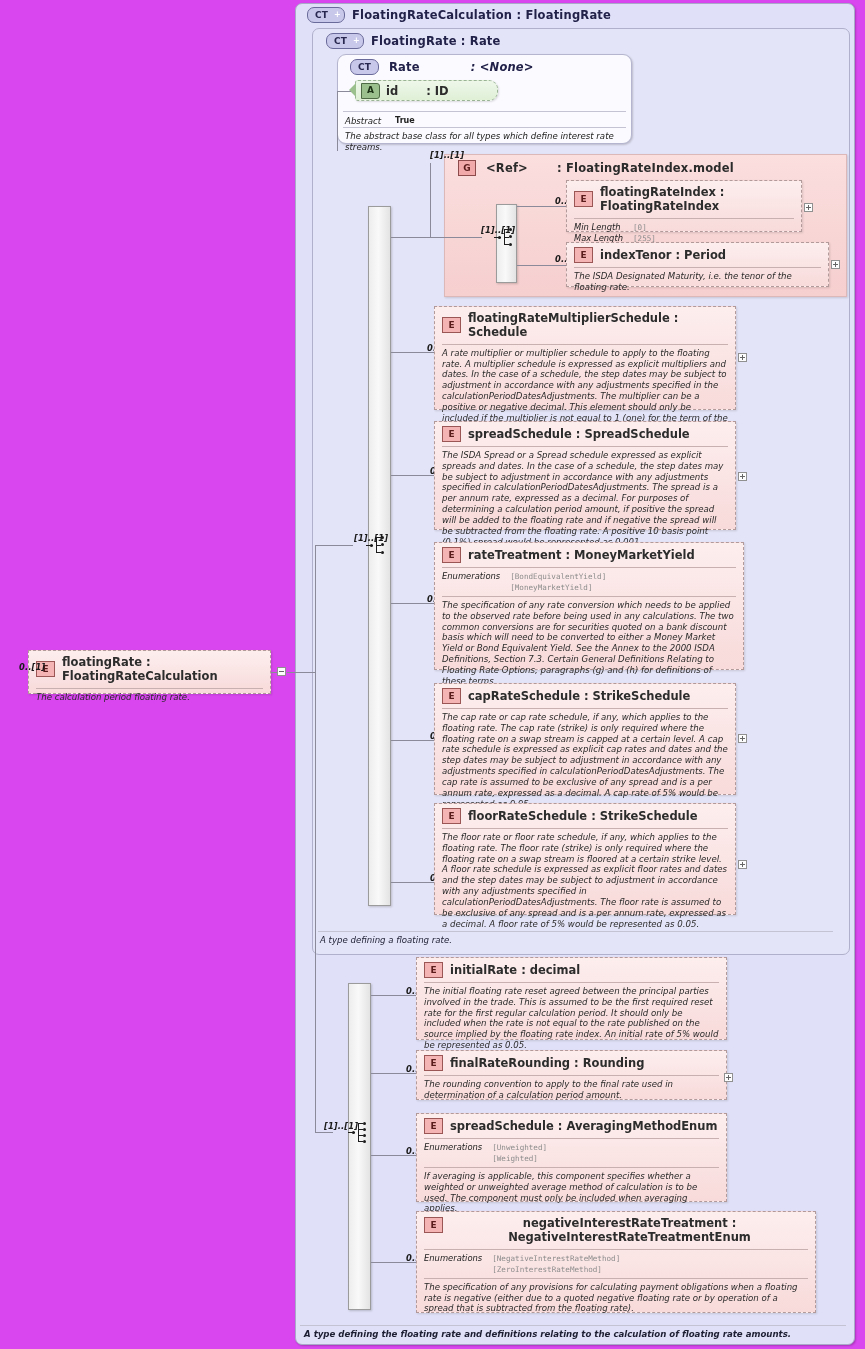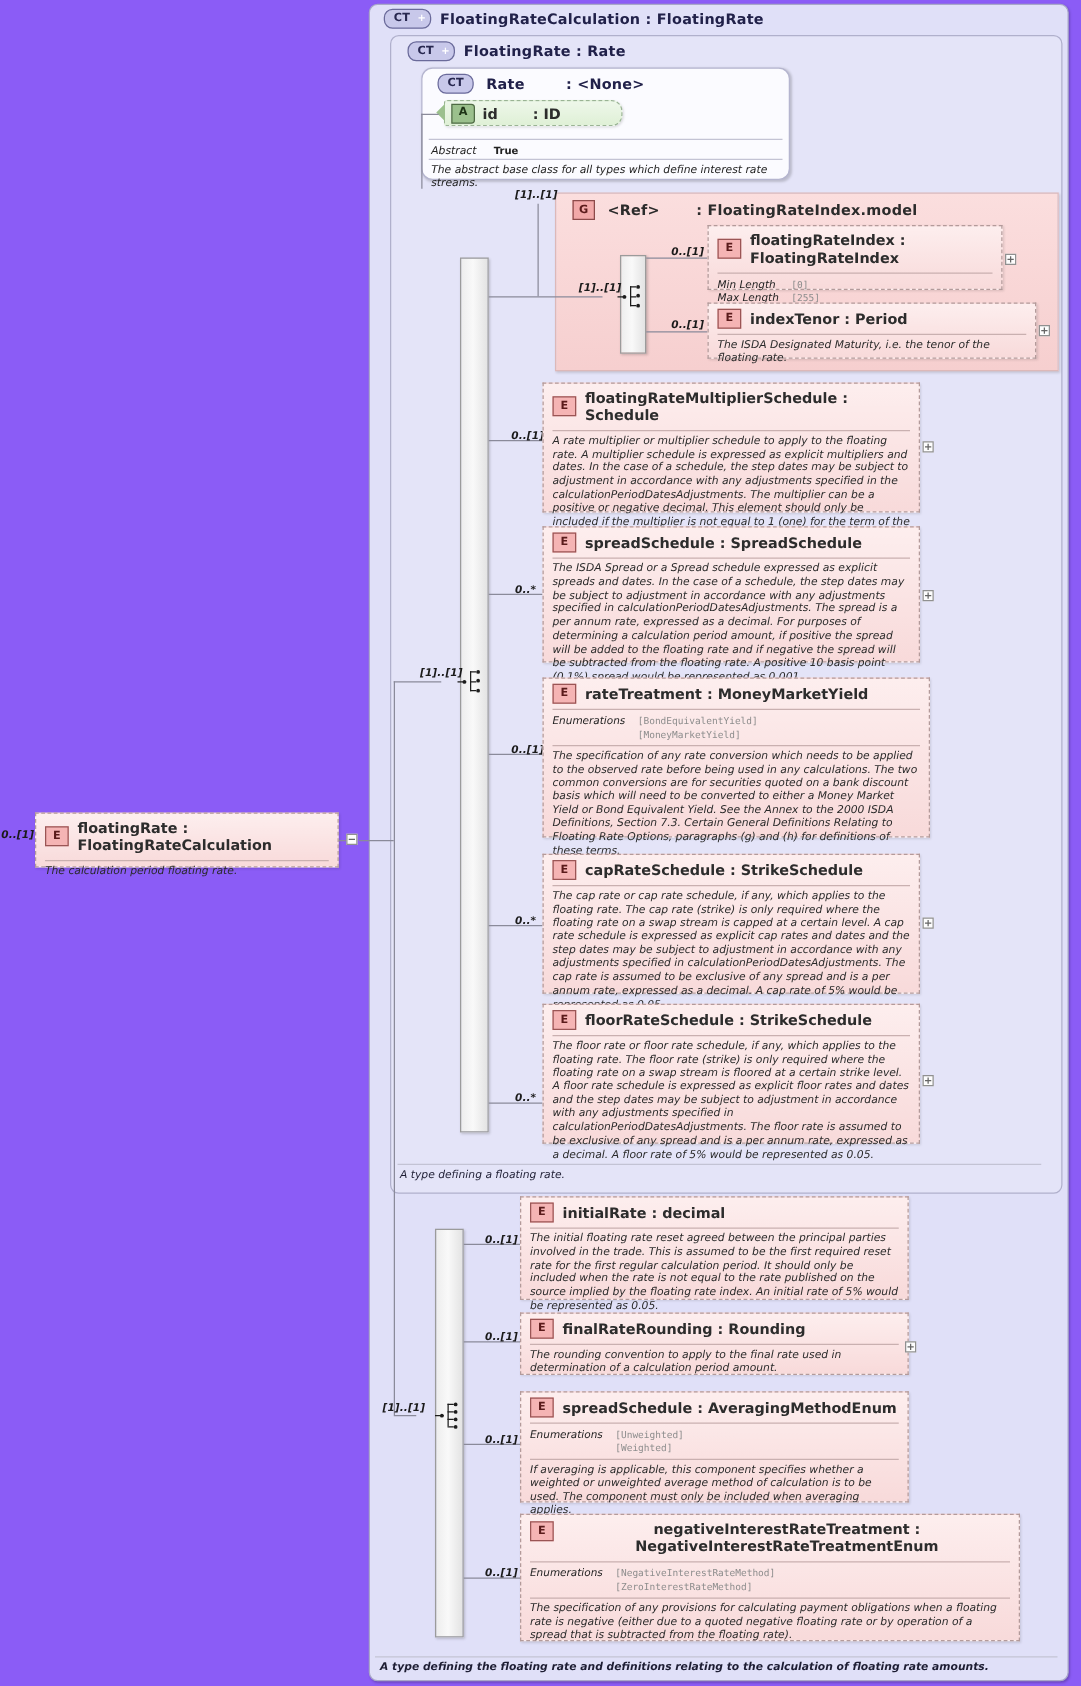--- a/index.html
+++ b/index.html
@@ -5,21 +5,21 @@
   html,body{margin:0;padding:0;background:#ffffff;}
   body{
     font-family:"DejaVu Sans","Liberation Sans",sans-serif;
     -webkit-font-smoothing:antialiased;
   }
   #page{
     position:relative;
     width:865px;
     height:1349px;
     overflow:hidden;
-    background:#8b5cf6;
+    background:#d946ef;
   }
 
   
   .abs{position:absolute;box-sizing:border-box;}
 
   
   .ct-outer{
     background:#e0e0f8;
     border:1px solid #a8a8c8;
     border-radius:7px;
@@ -149,21 +149,21 @@
     background:linear-gradient(90deg,#ededed 0%,#f9f9f9 45%,#e3e3e3 100%);
     border:1px solid #9b9b9b;
     box-shadow:1px 1px 2px rgba(0,0,0,.18);
   }
   .line-h{background:#8a8a9a;height:1px;}
   .line-v{background:#8a8a9a;width:1px;}
 
   .card{
     position:absolute;
     font-size:8.4px;font-style:italic;font-weight:bold;color:#1a1a1a;
-    white-space:nowrap;letter-spacing:.1px;
+    white-space:nowrap;letter-spacing:.1px;margin-left:18px;
   }
 
   
   .tgl{
     width:9px;height:9px;
     border:1px solid #909090;background:#fdfdfd;
     display:flex;align-items:center;justify-content:center;
     box-sizing:border-box;
   }
   .tgl::before{content:"";position:absolute;width:5px;height:1px;background:#666;}
@@ -198,21 +198,21 @@
         <span class="plusglyph">+</span>
     </span>
     <span class="ttl">FloatingRate : Rate</span>
   </div>
 
   <div class="abs ct-white" style="left:337px;top:54px;width:295px;height:90px;"></div>
 
   <div class="abs ct-head" style="left:342px;top:58px;width:280px;height:16px;">
     <span class="badge-ct">CT</span>
     <span class="ttl" style="margin-left:3px;">Rate</span>
-    <span class="ttl" style="margin-left:26px;">: &lt;None&gt;</span>
+    <span class="ttl" style="margin-left:44px;font-style:italic;">: &lt;None&gt;</span>
   </div>
 
   <div class="abs attrbox" style="left:355px;top:80px;width:143px;height:21px;">
     <span class="badge-a" style="border-radius:0 3px 3px 0;margin-left:-1px;">A</span>
     <span>id</span>
     <span style="margin-left:22px;">: ID</span>
   </div>
 
   <div class="abs" style="left:349px;top:83px;width:0;height:0;border-top:7.5px solid transparent;border-bottom:7.5px solid transparent;border-right:7px solid #9bc08d;"></div>
 

